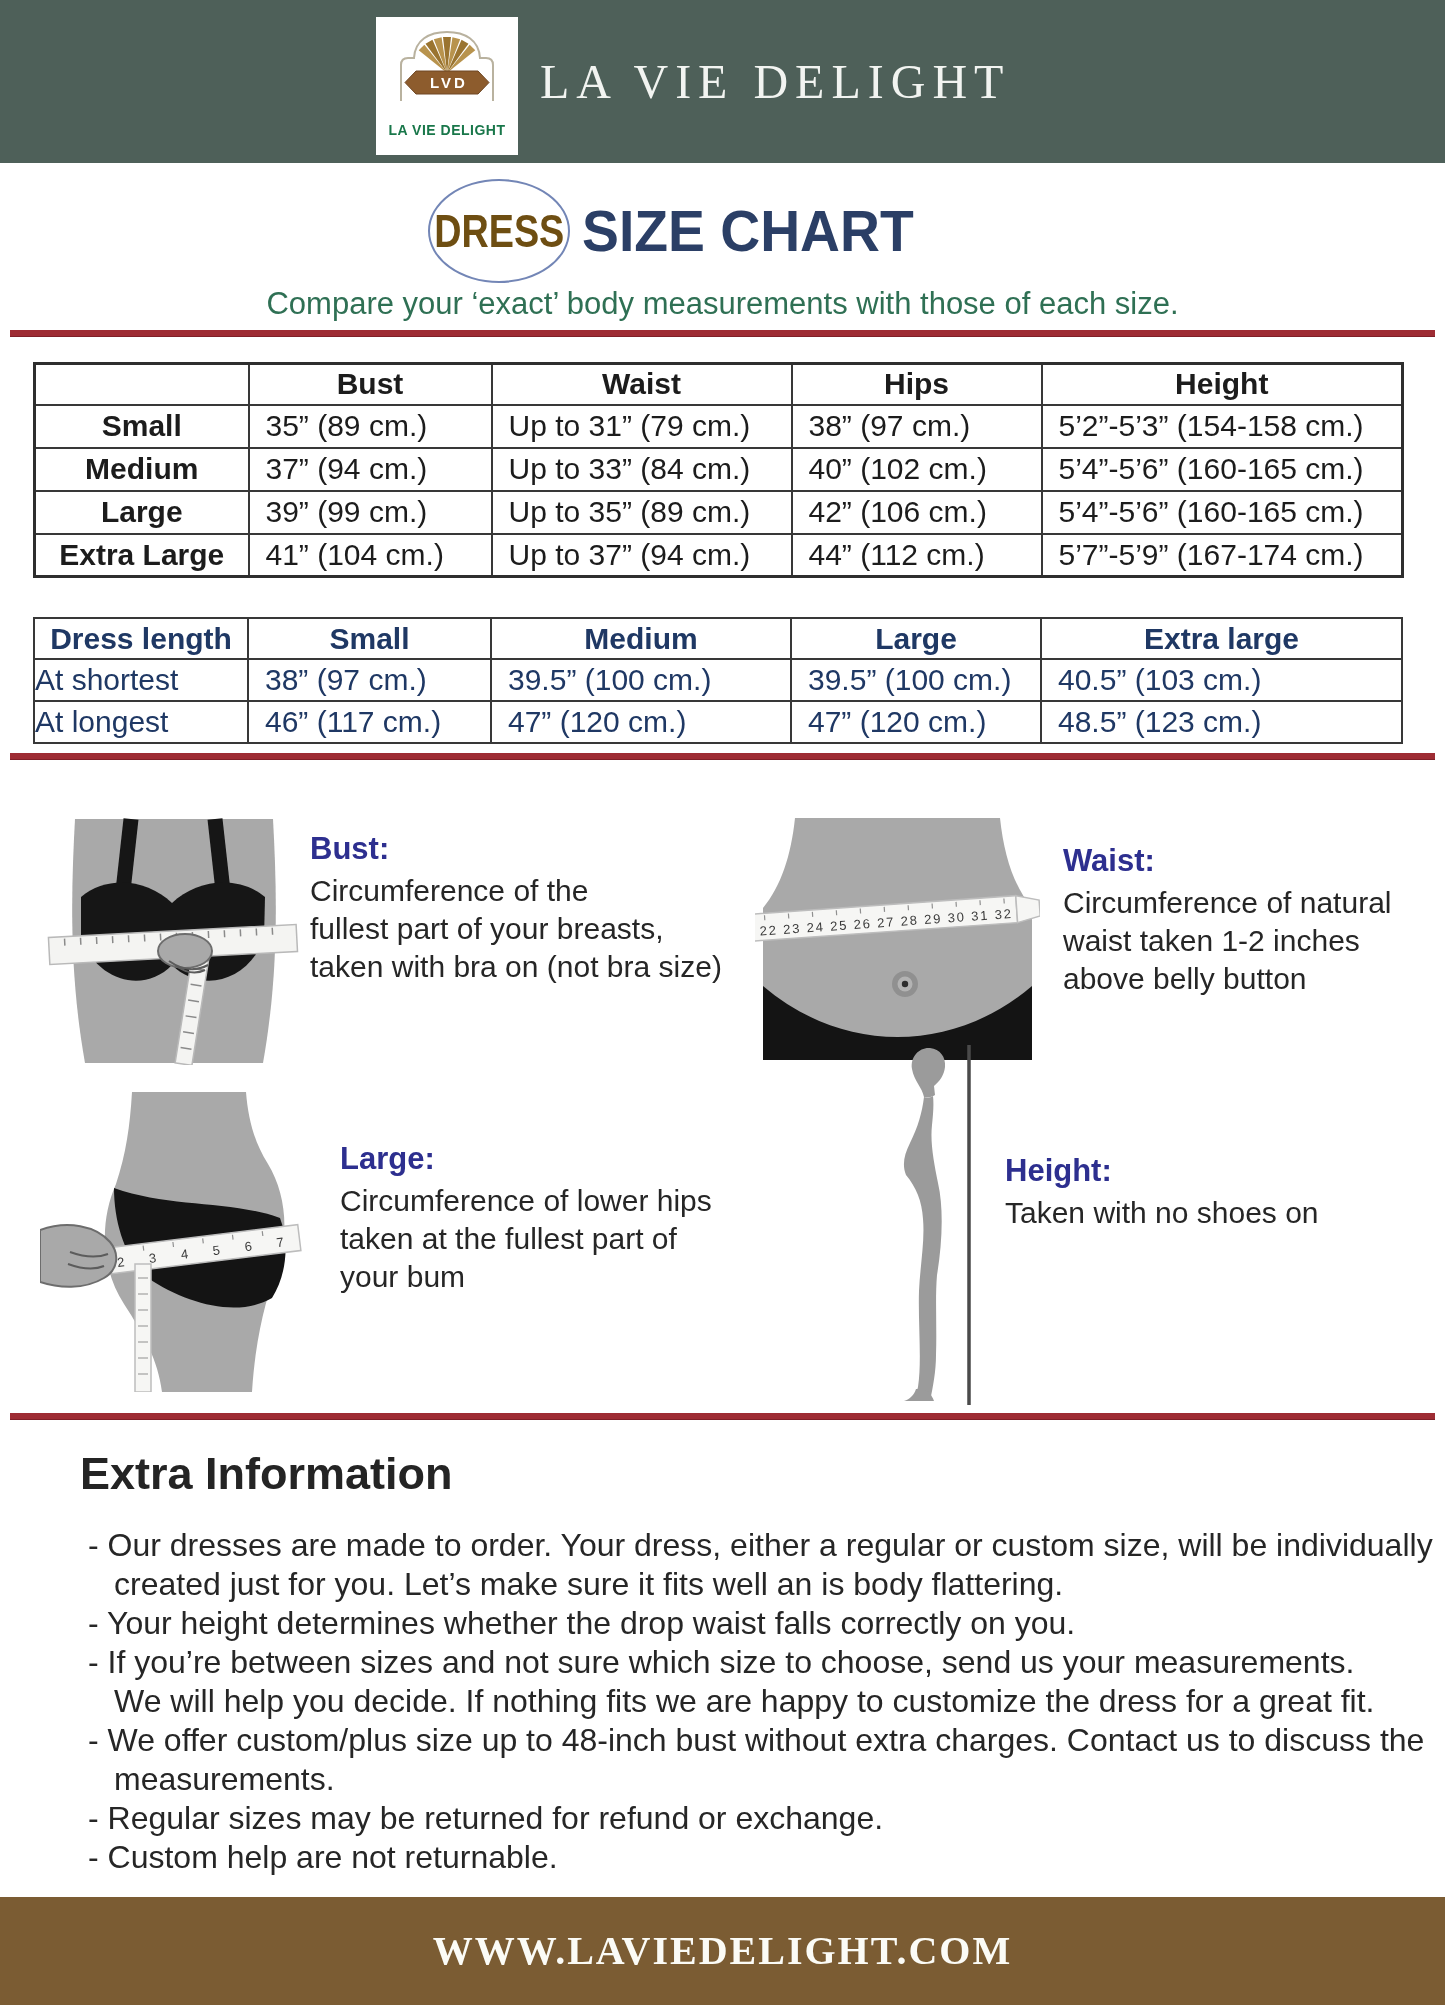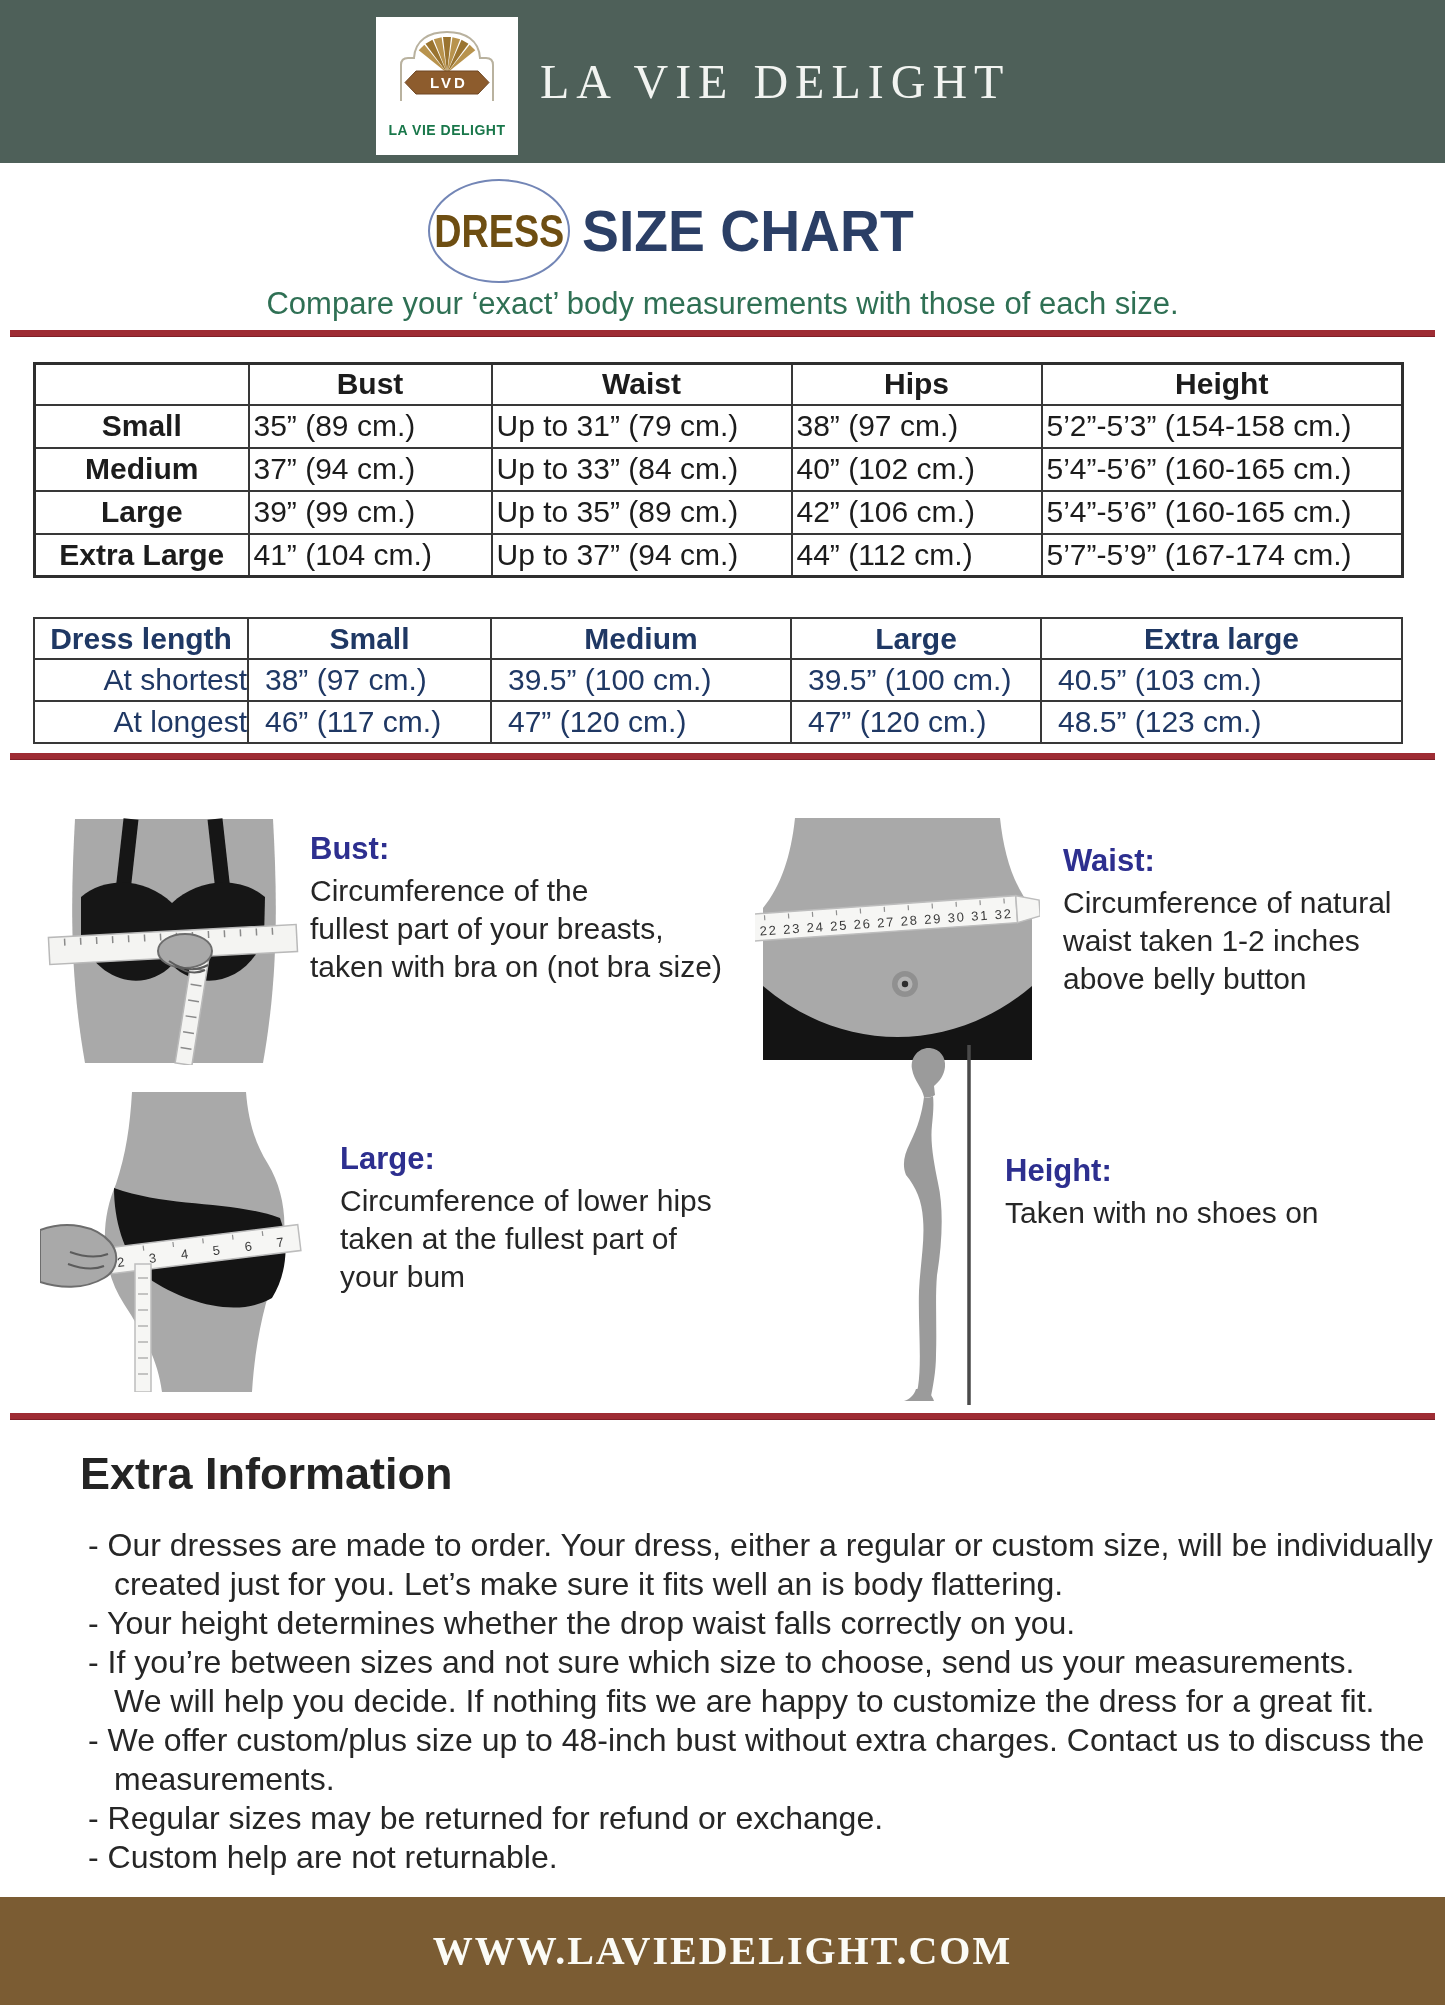--- a/index.html
+++ b/index.html
@@ -30,26 +30,26 @@
              border-bottom:1px solid #801f28; }
   .d1 { top:330px; } .d2 { top:753px; } .d3 { top:1413px; }
 
   
   table.tbl { position:absolute; left:33px; width:1368px; border-collapse:collapse; table-layout:fixed; }
   table.tbl col.c1 { width:214px; } table.tbl col.c2 { width:243px; } table.tbl col.c3 { width:300px; }
   table.tbl col.c4 { width:250px; } table.tbl col.c5 { width:361px; }
   table.tbl th, table.tbl td { border:2px solid #383838; font-size:30px; }
   .t1 { top:362px; color:#1c1c1c; border:3px solid #2e2e2e; }
   .t1 th { height:41px; font-size:29px; font-weight:700; text-align:center; }
-  .t1 td { height:43px; text-align:left; padding-left:4px; }
+  .t1 td { height:43px; text-align:left; padding-left:16px; }
   .t1 td.rowlab { text-align:center; font-weight:700; padding-left:0; }
   .t2 { top:617px; color:#1f3864; border:2px solid #3c3c3c; }
   .t2 th { height:41px; font-size:30px; font-weight:700; text-align:center; }
   .t2 td { height:42px; text-align:left; padding-left:16px; }
-  .t2 td.rowlab { text-align:right; padding-left:0; }
+  .t2 td.rowlab { text-align:left; padding-left:0; }
 
   
   .fig { position:absolute; }
   .fig svg { display:block; width:100%; height:100%; }
   .fig-bust   { left:45px;  top:813px;  width:255px; height:252px; }
   .fig-waist  { left:755px; top:818px;  width:285px; height:242px; }
   .fig-hips   { left:40px;  top:1092px; width:295px; height:300px; }
   .fig-height { left:876px; top:1043px; width:100px; height:362px; }
   .mtext { position:absolute; }
   .mlabel { font-size:31px; font-weight:700; color:#2d2f8f; margin-bottom:5px; }

